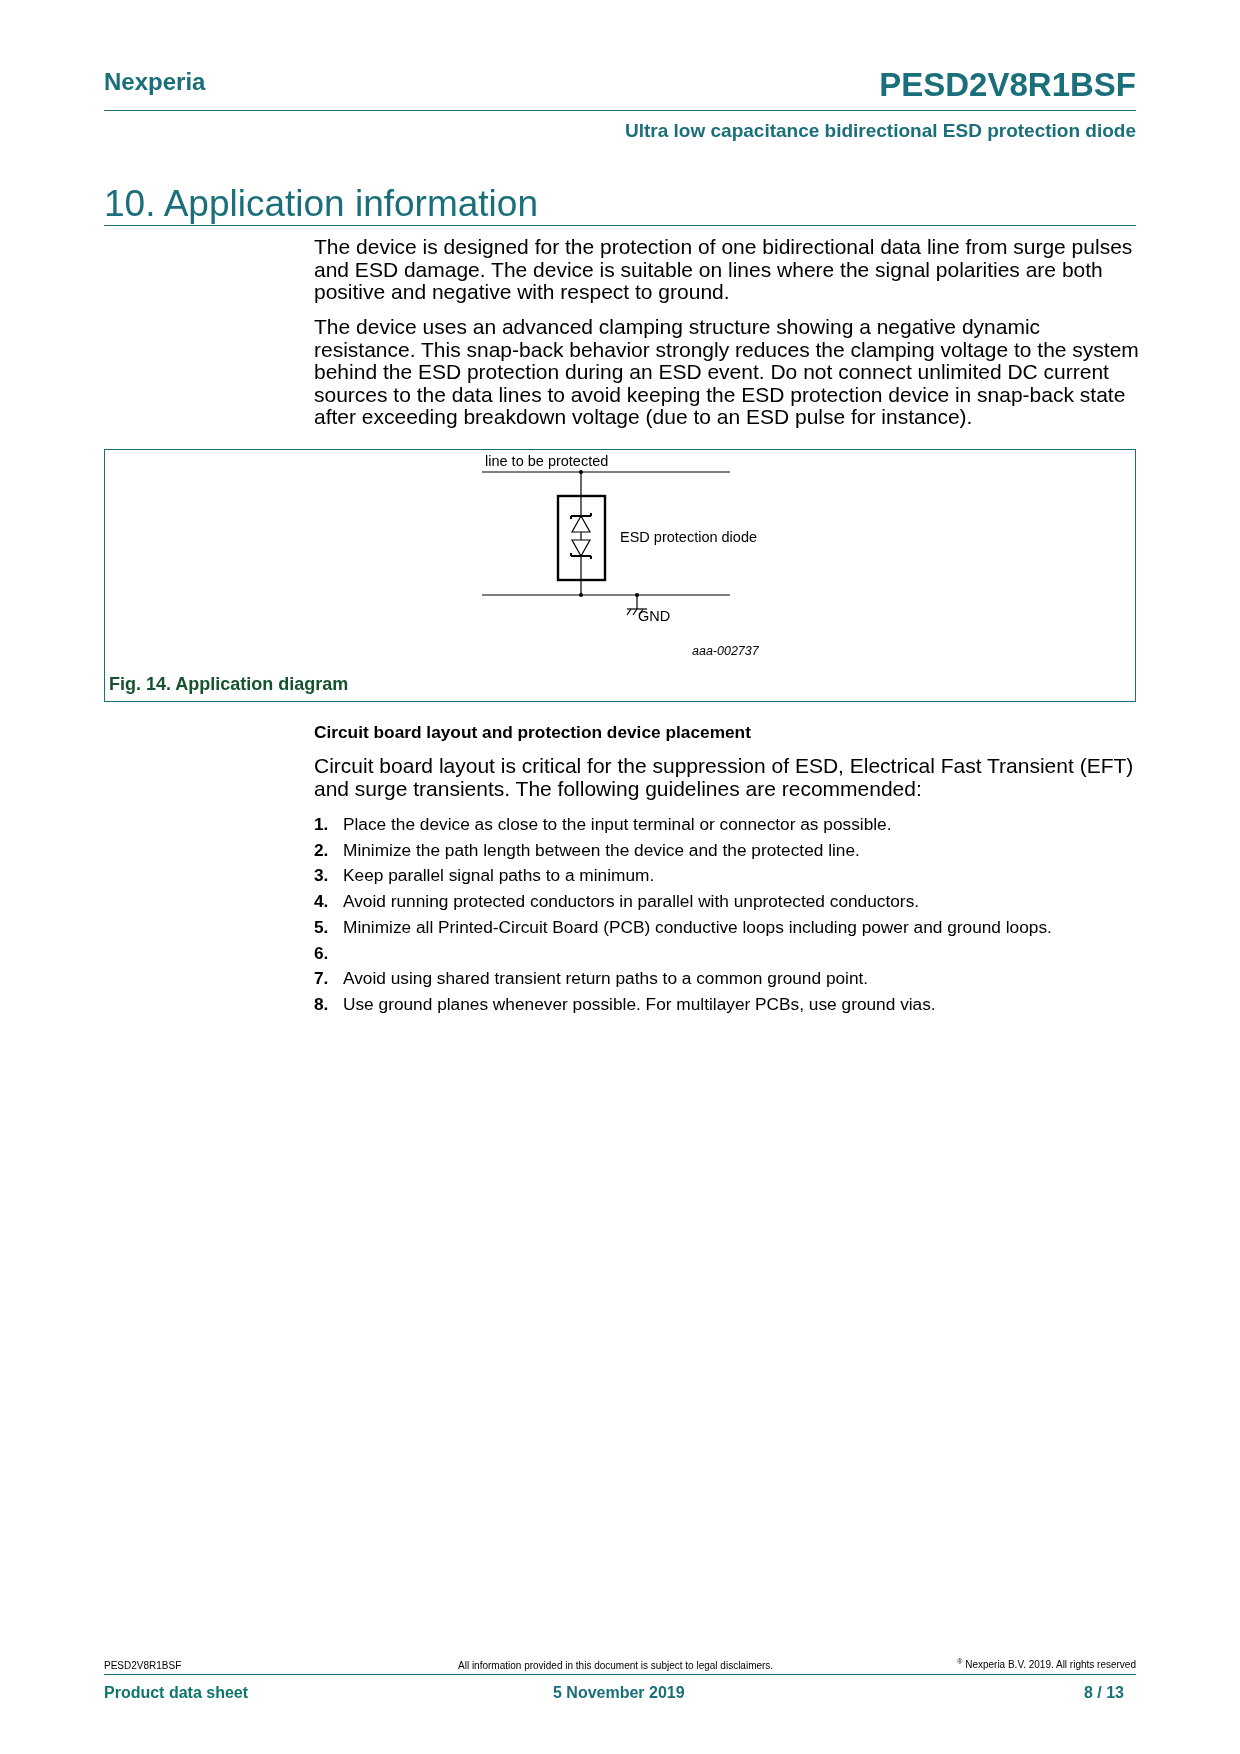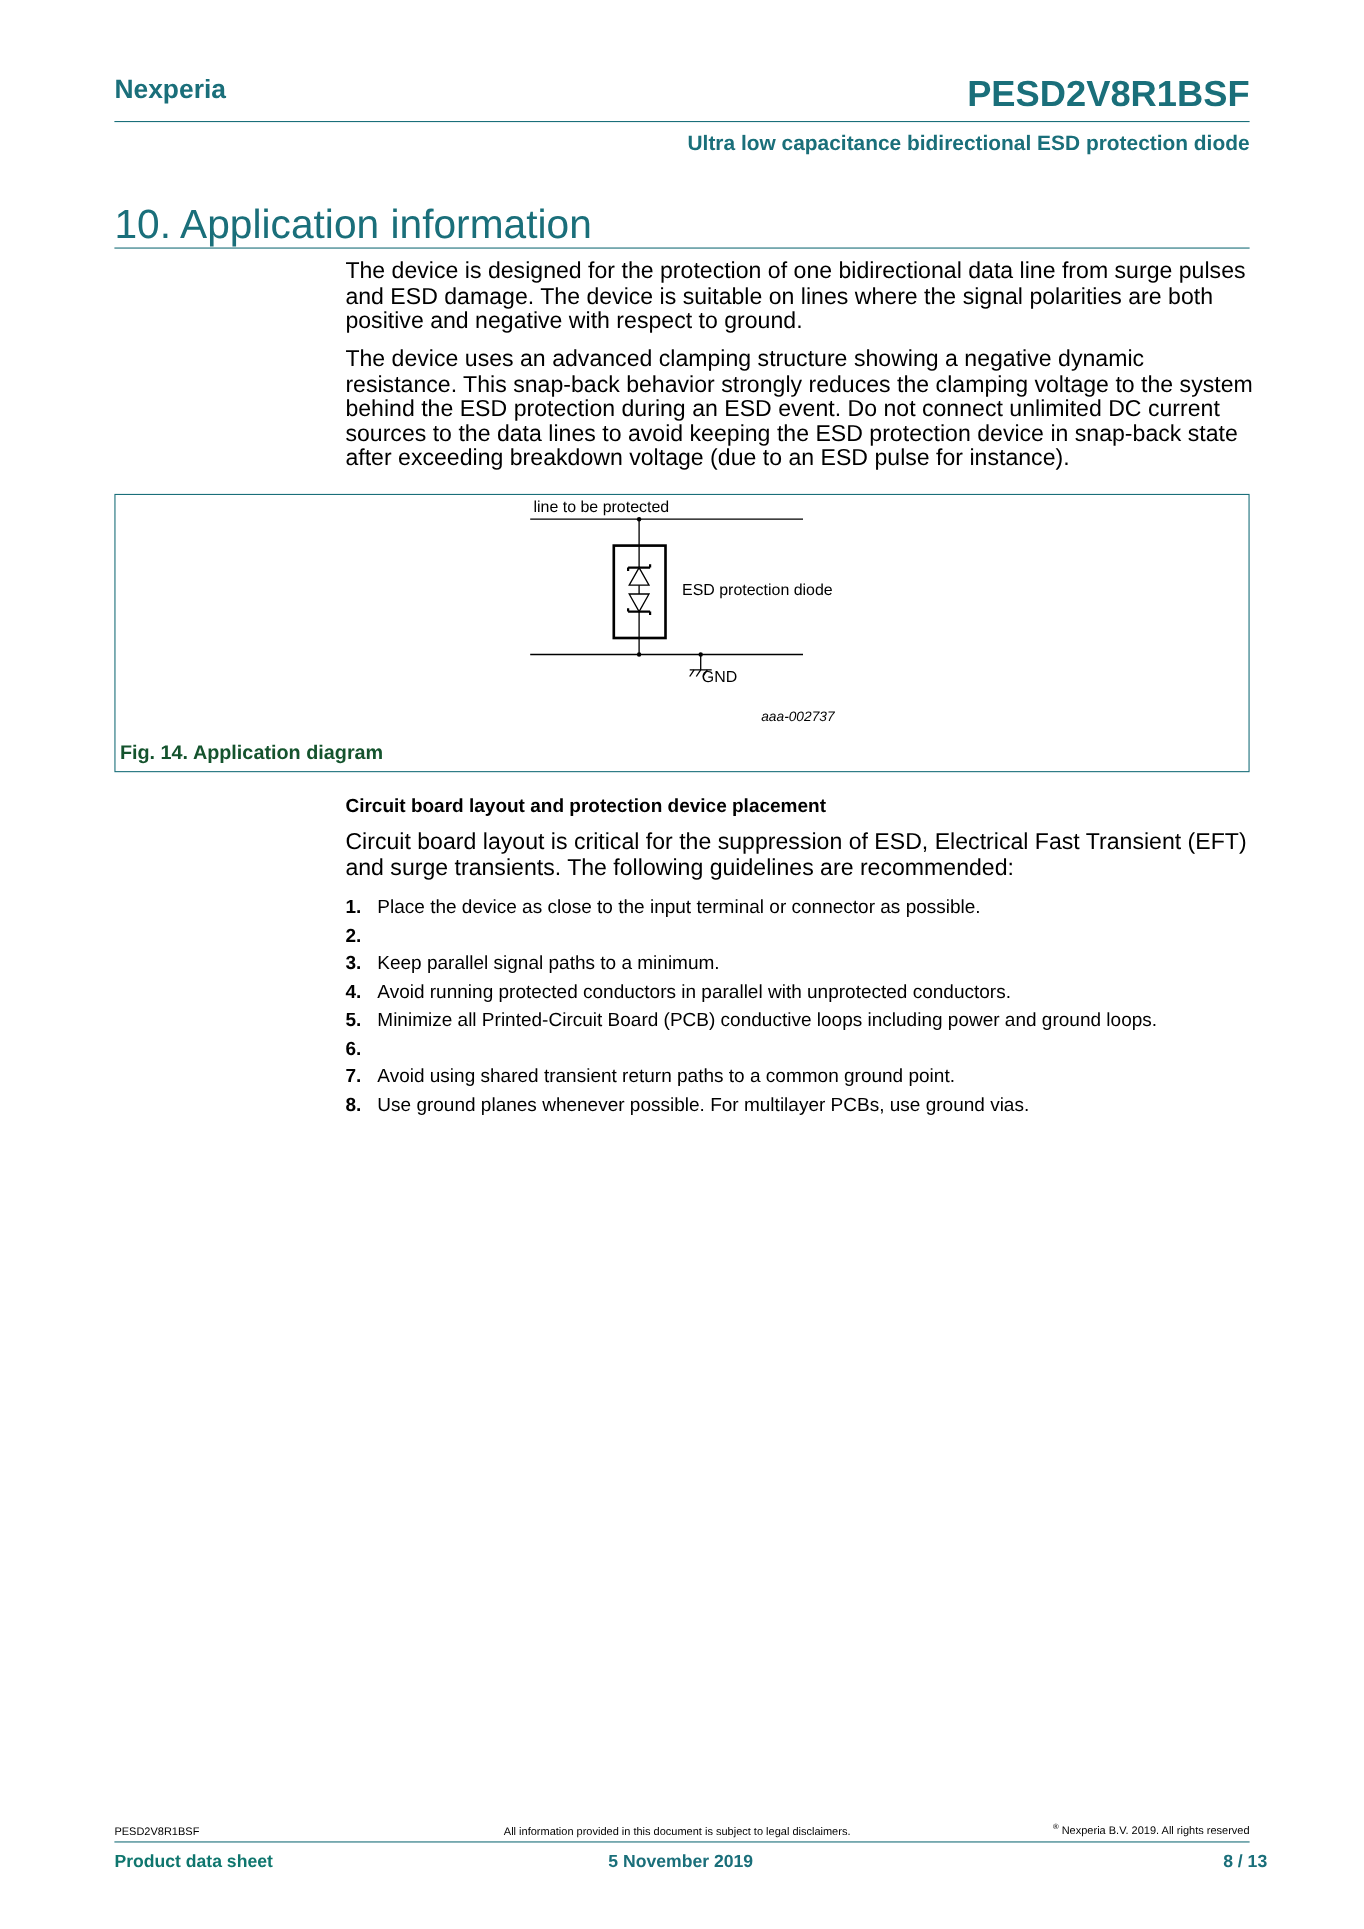--- a/index.html
+++ b/index.html
@@ -34,21 +34,21 @@
   #guidelines li { font-size: 17.3px; line-height: 25.7px; display: flex; }
   #guidelines .num { font-weight: bold; width: 29px; flex: none; }
 
   #foot-left { left: 104px; top: 1660px; font-size: 10px; }
   #foot-mid { left: 458px; top: 1660px; font-size: 10px; }
   #foot-right { right: 104px; top: 1658px; font-size: 10px; }
   #foot-right sup { font-size: 7px; }
   #foot-rule { left: 104px; top: 1674px; width: 1032px; height: 1px; background: #1a6f7a; }
   #foot-type { left: 104px; top: 1684px; font-size: 16px; font-weight: bold; color: #0f766e; }
   #foot-date { left: 553px; top: 1684px; font-size: 16px; font-weight: bold; color: #1a6f7a; }
-  #foot-page { right: 88px; top: 1684px; font-size: 16px; font-weight: bold; color: #1a6f7a; }
+  #foot-page { right: 116px; top: 1684px; font-size: 16px; font-weight: bold; color: #1a6f7a; }
 </style>
 </head>
 <body>
 
 <div class="abs" id="brand">Nexperia</div>
 <div class="abs" id="part">PESD2V8R1BSF</div>
 <div class="abs" id="hdr-rule"></div>
 <div class="abs" id="subtitle">Ultra low capacitance bidirectional ESD protection diode</div>
 
 <div class="abs" id="section-title">10.  Application information</div>
@@ -108,20 +108,21 @@
 <div class="abs" id="subhead">Circuit board layout and protection device placement</div>
 <div class="abs para" id="p3">Circuit board layout is critical for the suppression of ESD, Electrical Fast Transient (EFT) and surge transients. The following guidelines are recommended:</div>
 
 <ol class="abs" id="guidelines">
   <li>
       <span class="num">1.</span>
       <span>Place the device as close to the input terminal or connector as possible.</span>
     </li>
   <li>
       <span class="num">2.</span>
+      <span>Minimize the path length between the device and the protected line.</span>
     </li>
   <li>
       <span class="num">3.</span>
       <span>Keep parallel signal paths to a minimum.</span>
     </li>
   <li>
       <span class="num">4.</span>
       <span>Avoid running protected conductors in parallel with unprotected conductors.</span>
     </li>
   <li>

